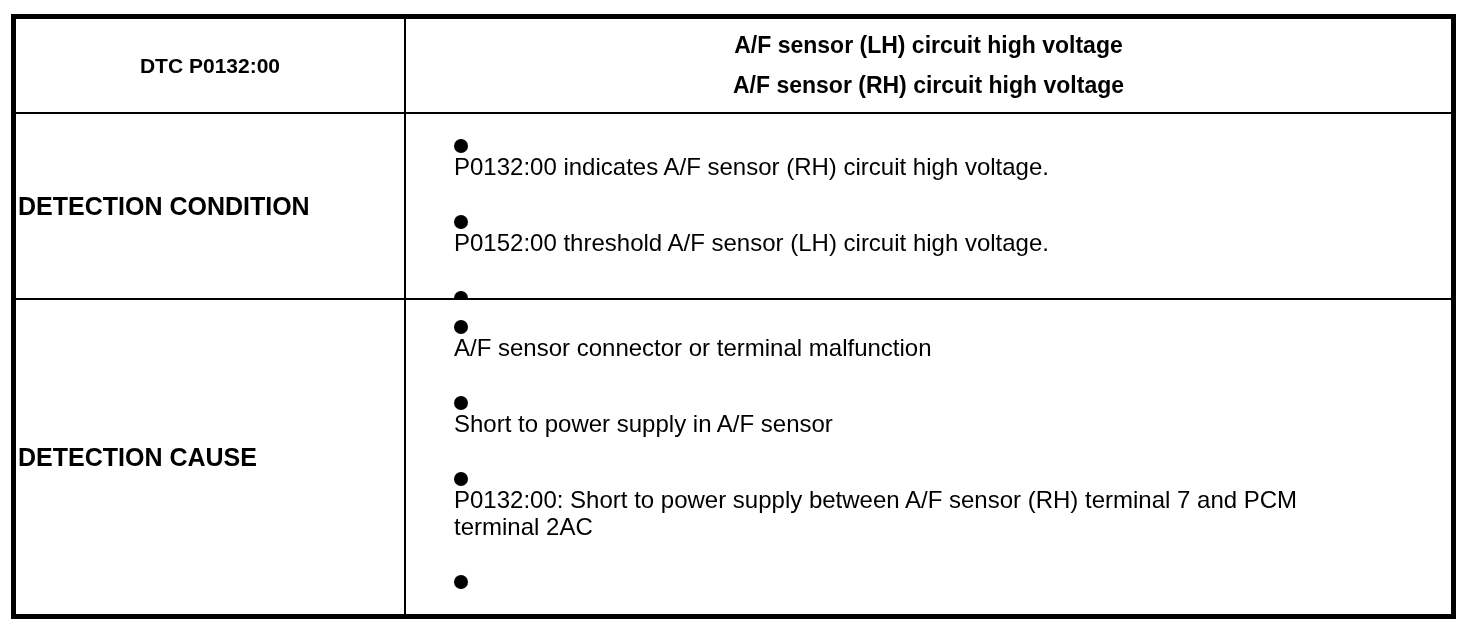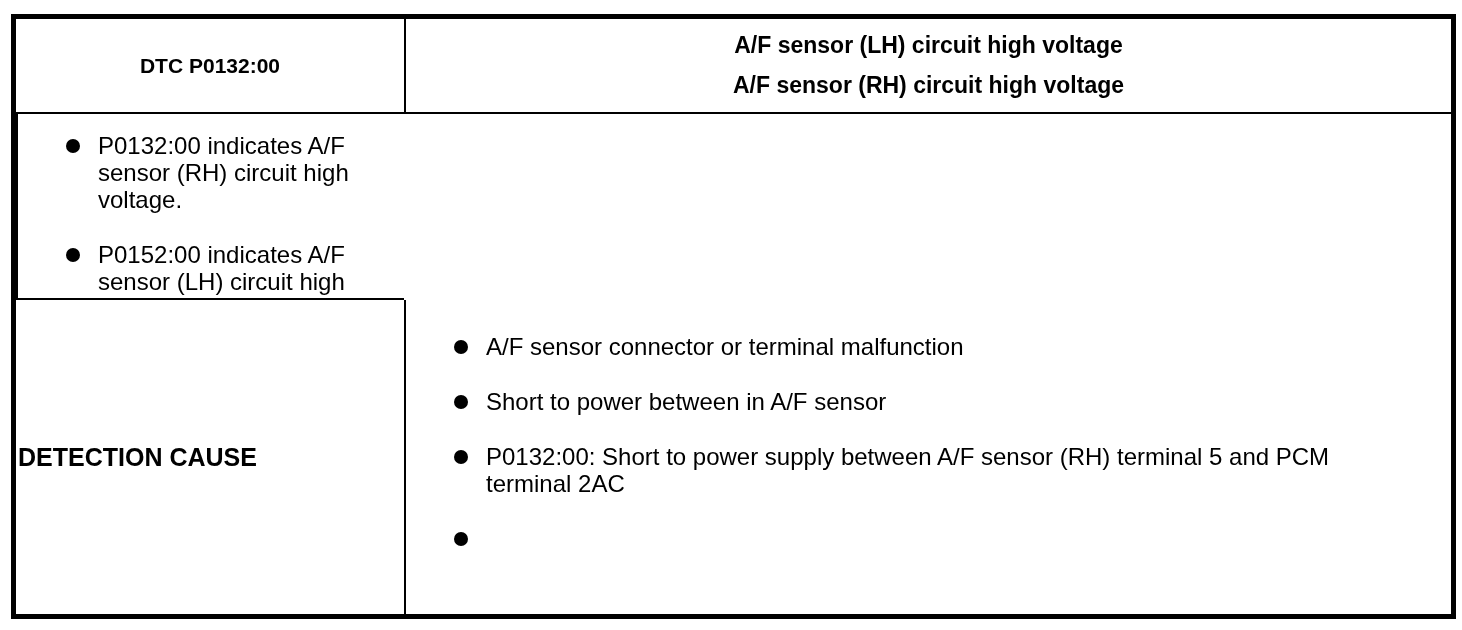--- a/index.html
+++ b/index.html
@@ -71,24 +71,25 @@
     white-space: nowrap;
   }
 
   
   ul.bullets {
     list-style: none;
     padding-left: 48px;
     padding-right: 8px;
   }
   .row-detection ul.bullets { padding-top: 18px; }
-  .row-cause     ul.bullets { padding-top: 13px; margin-top: 20px; }
+  .row-cause     ul.bullets { padding-top: 13px; }
   ul.bullets li {
     display: flex;
     align-items: flex-start;
+    flex-direction: column;
   }
   ul.bullets li + li { margin-top: 28px; }
   .dot {
     width: 14px;
     height: 14px;
     border-radius: 50%;
     background: #000000;
     flex: 0 0 14px;
     margin-top: 7px;
     margin-right: 18px;
@@ -109,54 +110,57 @@
       <div class="cell col-left header-cell">
         <div class="dtc-code">DTC P0132:00</div>
       </div>
       <div class="cell col-right header-cell">
         <div class="dtc-desc">A/F sensor (LH) circuit high voltage</div>
         <div class="dtc-desc">A/F sensor (RH) circuit high voltage</div>
       </div>
     </div>
 
     <div class="row row-detection">
+      <div class="cell col-left label-cell">
+        <span class="row-label">DETECTION CONDITION</span>
+      </div>
       <div class="cell col-right">
         <ul class="bullets">
           <li>
             <span class="dot"></span>
             <span class="btext">P0132:00 indicates A/F sensor (RH) circuit high voltage.</span>
           </li>
           <li>
             <span class="dot"></span>
-            <span class="btext">P0152:00 indicates A/F sensor (LH) circuit high voltage.</span>
+            <span class="btext">P0152:00 threshold A/F sensor (LH) circuit high voltage.</span>
           </li>
           <li>
             <span class="dot"></span>
           </li>
         </ul>
       </div>
     </div>
 
     <div class="row row-cause">
       <div class="cell col-left label-cell">
         <span class="row-label">DETECTION CAUSE</span>
       </div>
       <div class="cell col-right">
         <ul class="bullets">
           <li>
             <span class="dot"></span>
             <span class="btext">A/F sensor connector or terminal malfunction</span>
           </li>
           <li>
             <span class="dot"></span>
-            <span class="btext">Short to power between in A/F sensor</span>
+            <span class="btext">Short to power supply in A/F sensor</span>
           </li>
           <li>
             <span class="dot"></span>
-            <span class="btext">P0132:00: Short to power supply between A/F sensor (RH) terminal 5 and PCM
+            <span class="btext">P0132:00: Short to power supply between A/F sensor (RH) terminal 7 and PCM
 terminal 2AC</span>
           </li>
           <li>
             <span class="dot"></span>
           </li>
         </ul>
       </div>
     </div>
 
   </div>

